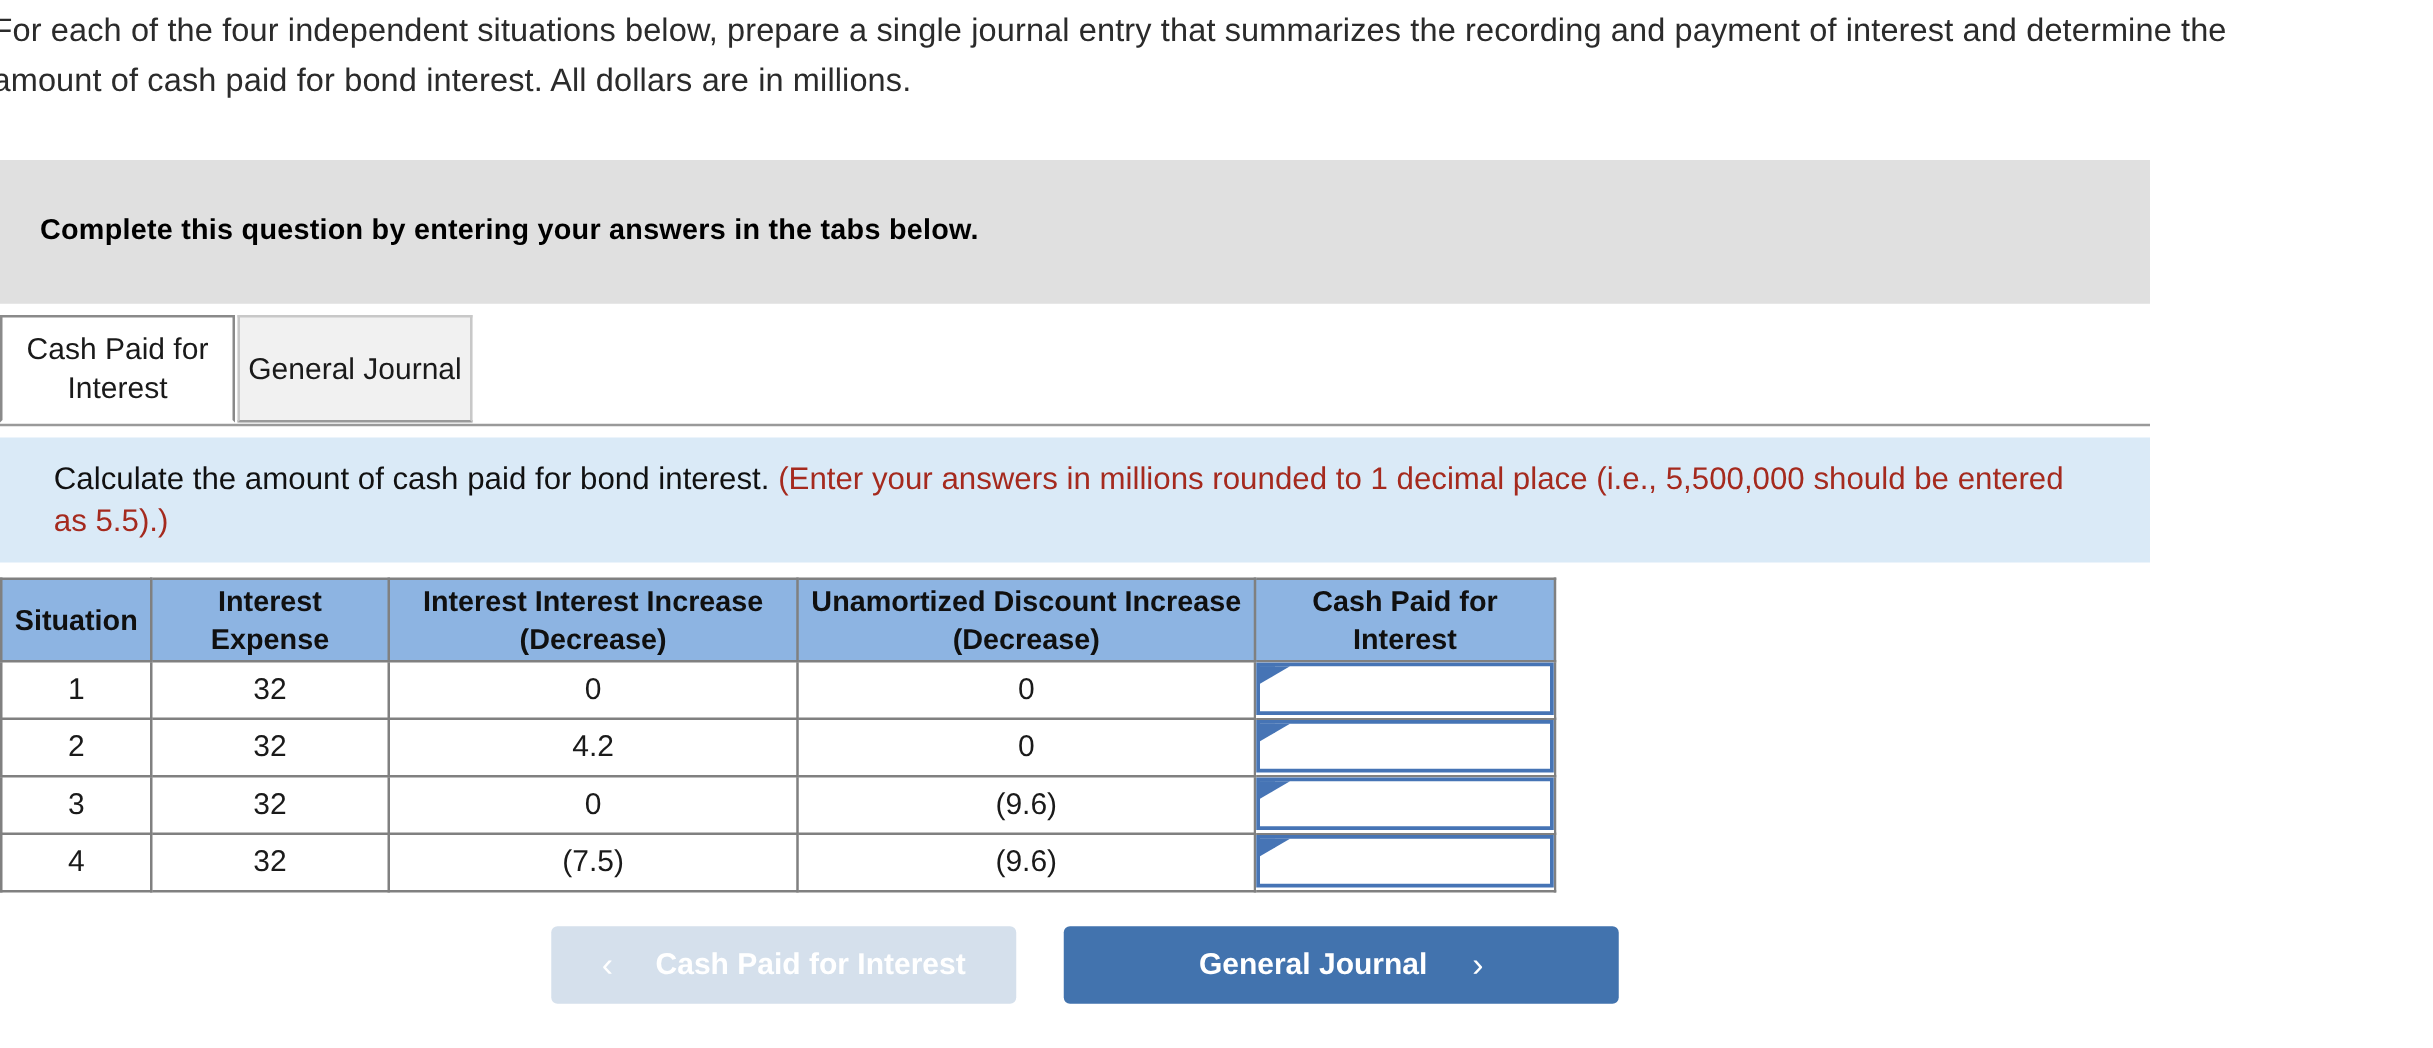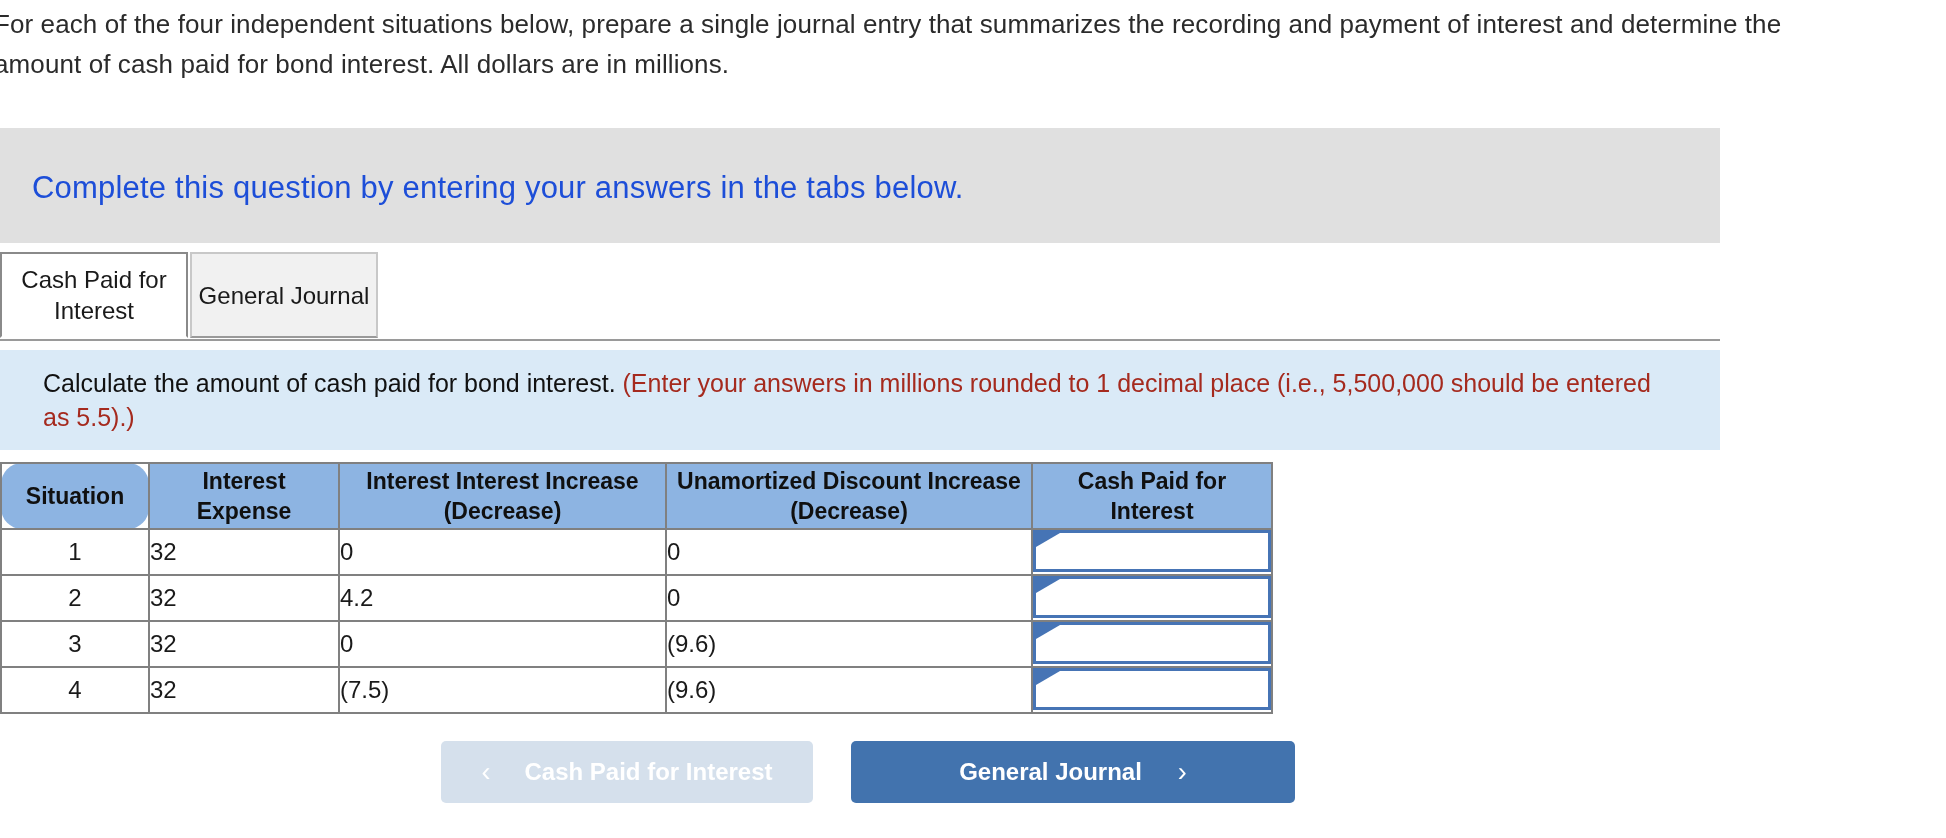--- a/index.html
+++ b/index.html
@@ -35,23 +35,23 @@
     left: 0px;
     top: 128px;
     width: 1720px;
     height: 115px;
     background: #e0e0e0;
   }
   #gray-banner-text {
     position: absolute;
     left: 32px;
     top: 42px;
-    font-size: 31px;
-    font-weight: normal;
-    color: #1d4ed8;
+    font-size: 23px;
+    font-weight: bold;
+    color: #000000;
     letter-spacing: 0.2px;
   }
 
   
   #tabstrip {
     position: absolute;
     left: 0px;
     top: 252px;
     width: 1720px;
     height: 90px;
@@ -144,24 +144,24 @@
     vertical-align: middle;
     padding: 2px 6px;
   }
   #calc-table tbody td {
     height: 46px;
     background: #ffffff;
     color: #1a1a1a;
     vertical-align: middle;
   }
   td.c-sit  { text-align: center; }
-  td.c-num  { text-align: left; padding-right: 10px; }
+  td.c-num  { text-align: center; padding-right: 10px; }
   td.c-inp  { padding: 0; position: relative; }
 
-  .colw-0 { width: 148px; border-radius: 21px; }
+  .colw-0 { width: 120px; }
   .colw-1 { width: 190px; }
   .colw-2 { width: 327px; }
   .colw-3 { width: 366px; }
   .colw-4 { width: 240px; }
 
   
   .answer-box {
     position: absolute;
     left: 0px;
     top: 0px;

